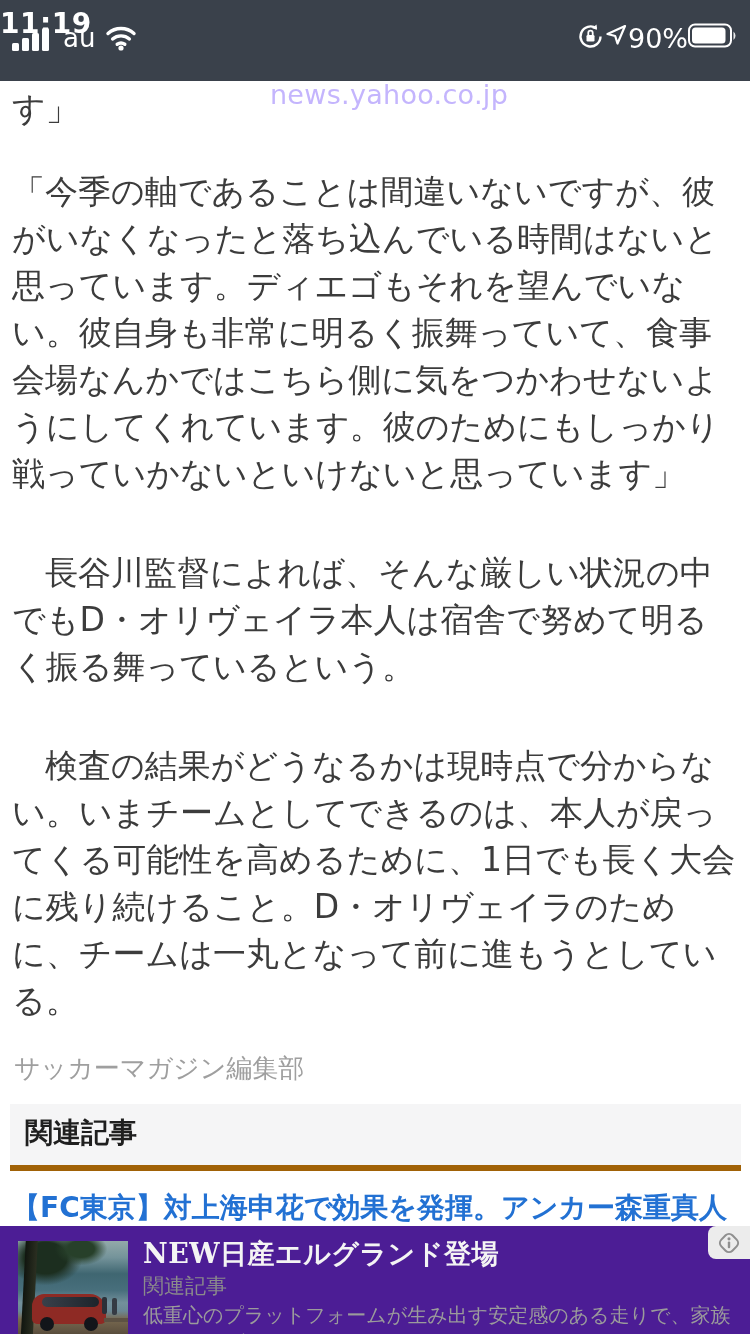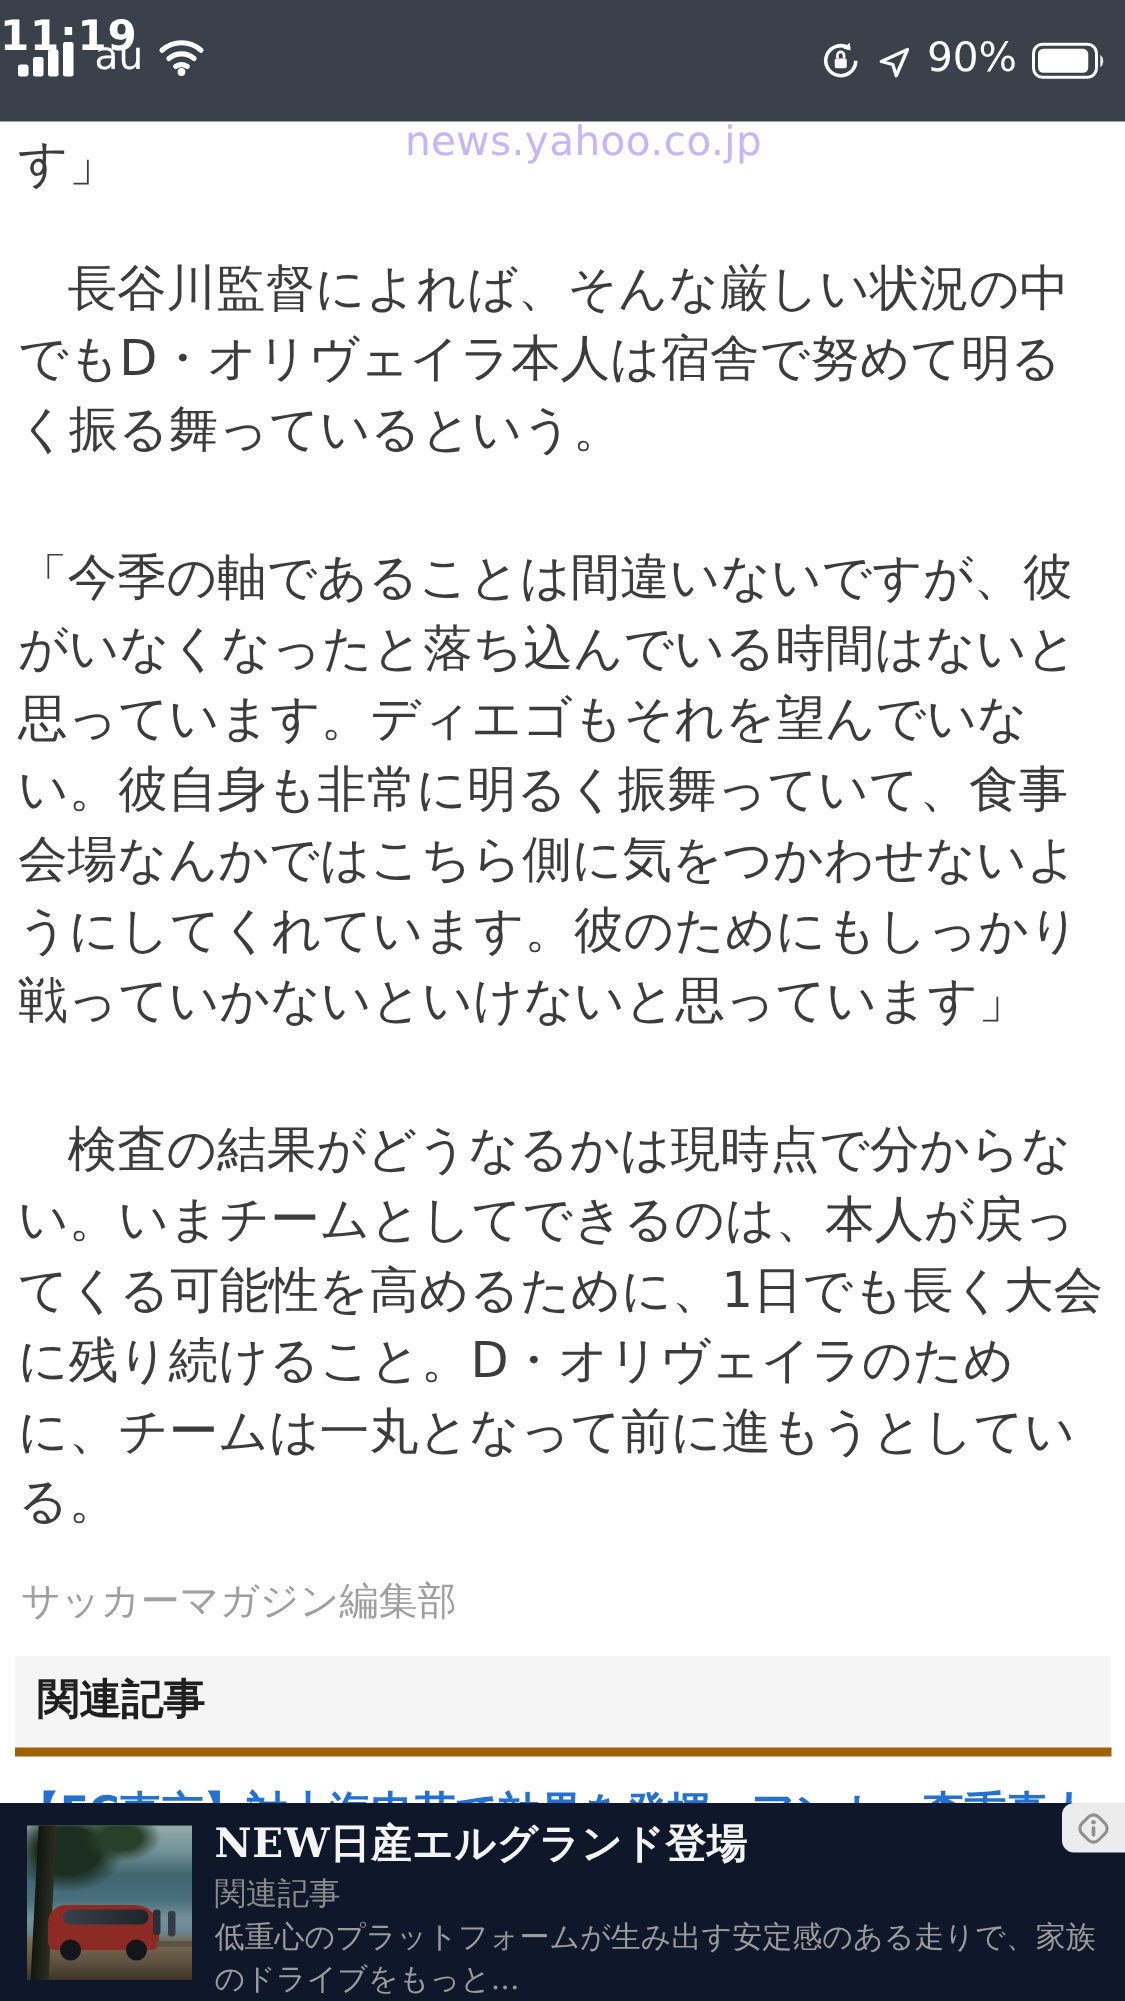--- a/index.html
+++ b/index.html
@@ -13,21 +13,21 @@
     position:absolute;top:0;left:0;right:0;height:81px;
     background:#3a414b;color:#ffffff;z-index:30;
   }
   .status-row{position:relative;height:44px;display:flex;align-items:center;padding:16px 12px;}
   .status-left{display:flex;align-items:center;gap:9px;z-index:2;}
   .carrier{font-size:26px;color:#fff;}
   .status-time{
     position:absolute;left:0;right:0;top:0;height:44px;line-height:48px;
     text-align:left;font-size:28px;font-weight:600;letter-spacing:.5px;
   }
-  .status-right{margin-left:auto;display:flex;align-items:flex-end;gap:10px;z-index:2;}
+  .status-right{margin-left:auto;display:flex;align-items:flex-start;gap:0;z-index:2;}
   .battery-pct{font-size:27px;}
   .url-row{height:37px;display:flex;align-items:center;justify-content:center;gap:10px;}
   .url-text{font-size:27px;font-weight:500;color:#c4b5fd;letter-spacing:.3px;}
   
   main{position:absolute;top:81px;left:0;right:0;padding:4px 11px 0 12px;}
   .body-p{
     font-size:33px;line-height:47px;color:#3c3c3c;margin:0 0 52px 0;
     word-break:break-all;
   }
   .frag{margin-bottom:36px;}
@@ -35,21 +35,21 @@
   .related-band{
     margin:17px -2px 0 -2px;background:#f5f5f6;border-bottom:6px solid #a16207;
     padding:10px 15px 9px;line-height:38px;
   }
   .related-band span{font-size:28px;font-weight:bold;color:#1f1f1f;}
   .related-link{
     display:block;margin-top:13px;font-size:28px;line-height:47px;
     font-weight:bold;color:#2271d3;text-decoration:none;word-break:break-all;
   }
   
-  .ad{position:absolute;left:0;bottom:0;width:750px;height:132px;background:#0f172a;z-index:40;}
+  .ad{position:absolute;left:0;bottom:0;width:750px;height:108px;background:#4c1d95;z-index:40;}
   .ad-thumb{position:absolute;left:18px;top:15px;width:110px;height:103px;overflow:hidden;background:#4c6a63;}
   .t-sky{position:absolute;inset:0;background:linear-gradient(180deg,
      #93aaa9 0%,#74939a 16%,#3f6671 32%,#486f7c 48%,#73909b 60%,#6b8894 68%,
      #77684f 76%,#5f5240 88%,#3c3428 100%);}
   .t-foliage{position:absolute;left:-20px;top:-18px;width:95px;height:70px;
      background:radial-gradient(closest-side,#1c2e1f 45%,rgba(28,46,31,0) 78%);}
   .t-foliage2{position:absolute;left:28px;top:-14px;width:70px;height:44px;
      background:radial-gradient(closest-side,#27402a 38%,rgba(39,64,42,0) 75%);}
   .t-trunk{position:absolute;left:5px;top:-4px;width:12px;height:115px;
      background:linear-gradient(90deg,#10150f,#2b2f21);transform:rotate(3deg);}
@@ -130,22 +130,22 @@
           <path d="M4.5 10 v-3.5 a4.5 4.5 0 0 1 9 0 V10" fill="none" stroke="#fff" stroke-width="2.6"></path>
           <rect x="1" y="10" width="16" height="12.5" rx="2.5" fill="#fff"></rect>
         </svg>
       </span>
       <span class="url-text">news.yahoo.co.jp</span>
     </div>
   </header>
 
   <main>
     <p class="body-p frag">す」</p>
+    <p class="body-p">「今季の軸であることは間違いないですが、彼がいなくなったと落ち込んでいる時間はないと思っています。ディエゴもそれを望んでいない。彼自身も非常に明るく振舞っていて、食事会場なんかではこちら側に気をつかわせないようにしてくれています。彼のためにもしっかり戦っていかないといけないと思っています」</p>
     <p class="body-p">　長谷川監督によれば、そんな厳しい状況の中でもD・オリヴェイラ本人は宿舎で努めて明るく振る舞っているという。</p>
-    <p class="body-p">「今季の軸であることは間違いないですが、彼がいなくなったと落ち込んでいる時間はないと思っています。ディエゴもそれを望んでいない。彼自身も非常に明るく振舞っていて、食事会場なんかではこちら側に気をつかわせないようにしてくれています。彼のためにもしっかり戦っていかないといけないと思っています」</p>
     <p class="body-p">　検査の結果がどうなるかは現時点で分からない。いまチームとしてできるのは、本人が戻ってくる可能性を高めるために、1日でも長く大会に残り続けること。D・オリヴェイラのために、チームは一丸となって前に進もうとしている。</p>
     <p class="credit">サッカーマガジン編集部</p>
 
     <div class="related-band">
       <span>関連記事</span>
     </div>
     <a href="#" class="related-link">【FC東京】対上海申花で効果を発揮。アンカー森重真人という選択肢</a>
   </main>
 
   <div class="ad">

